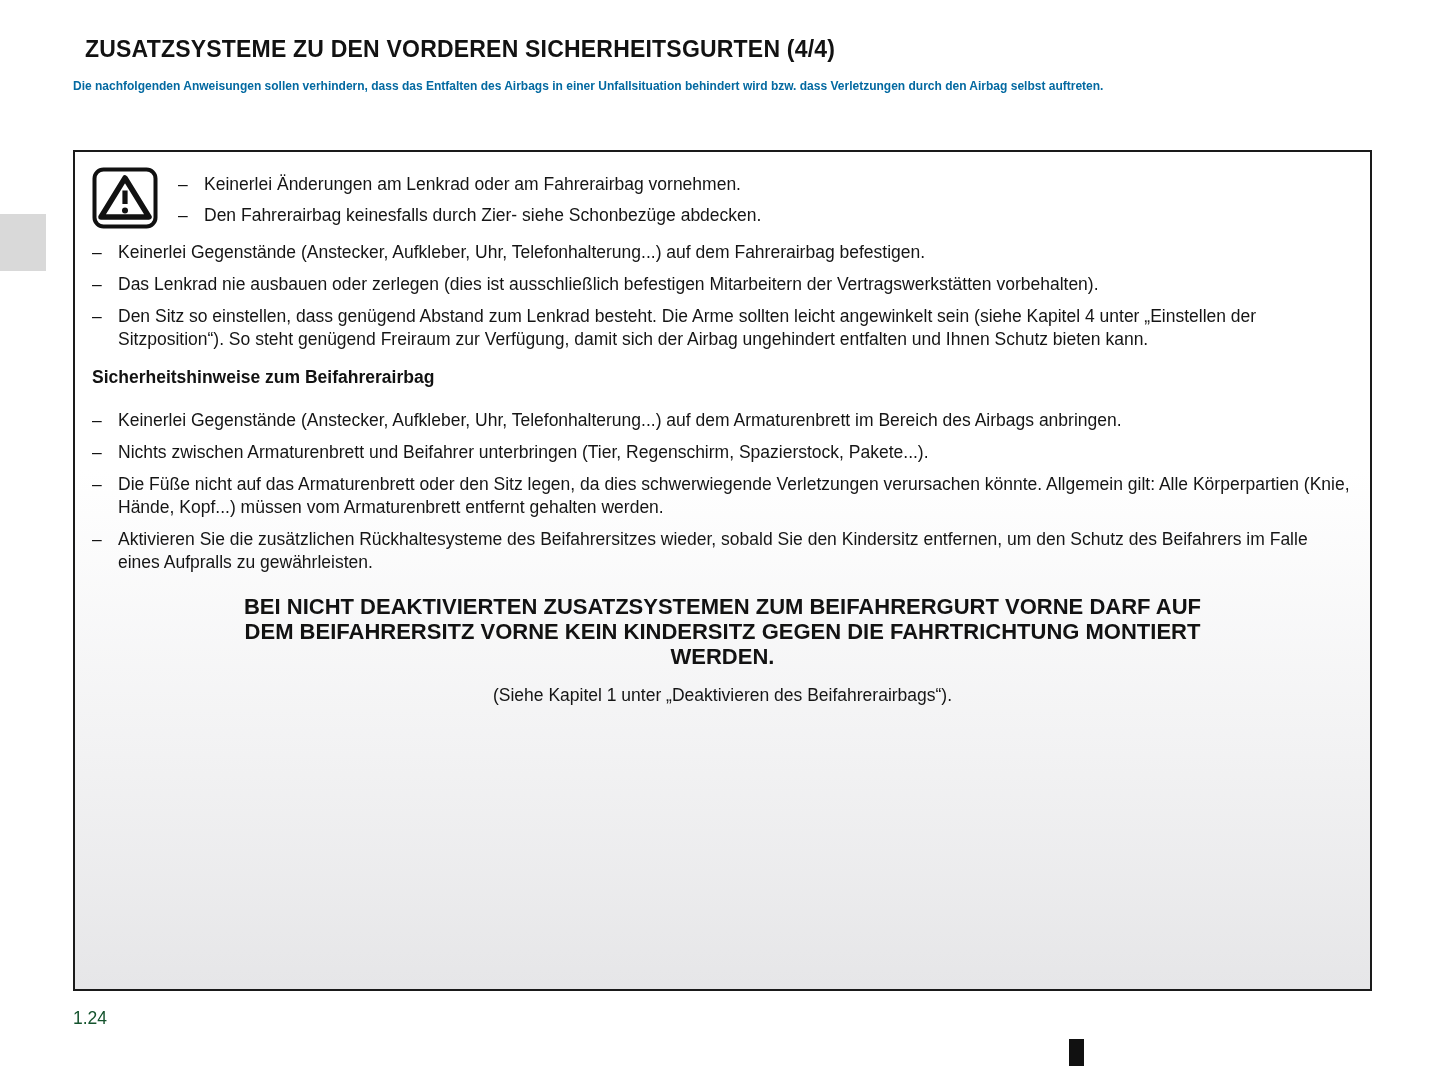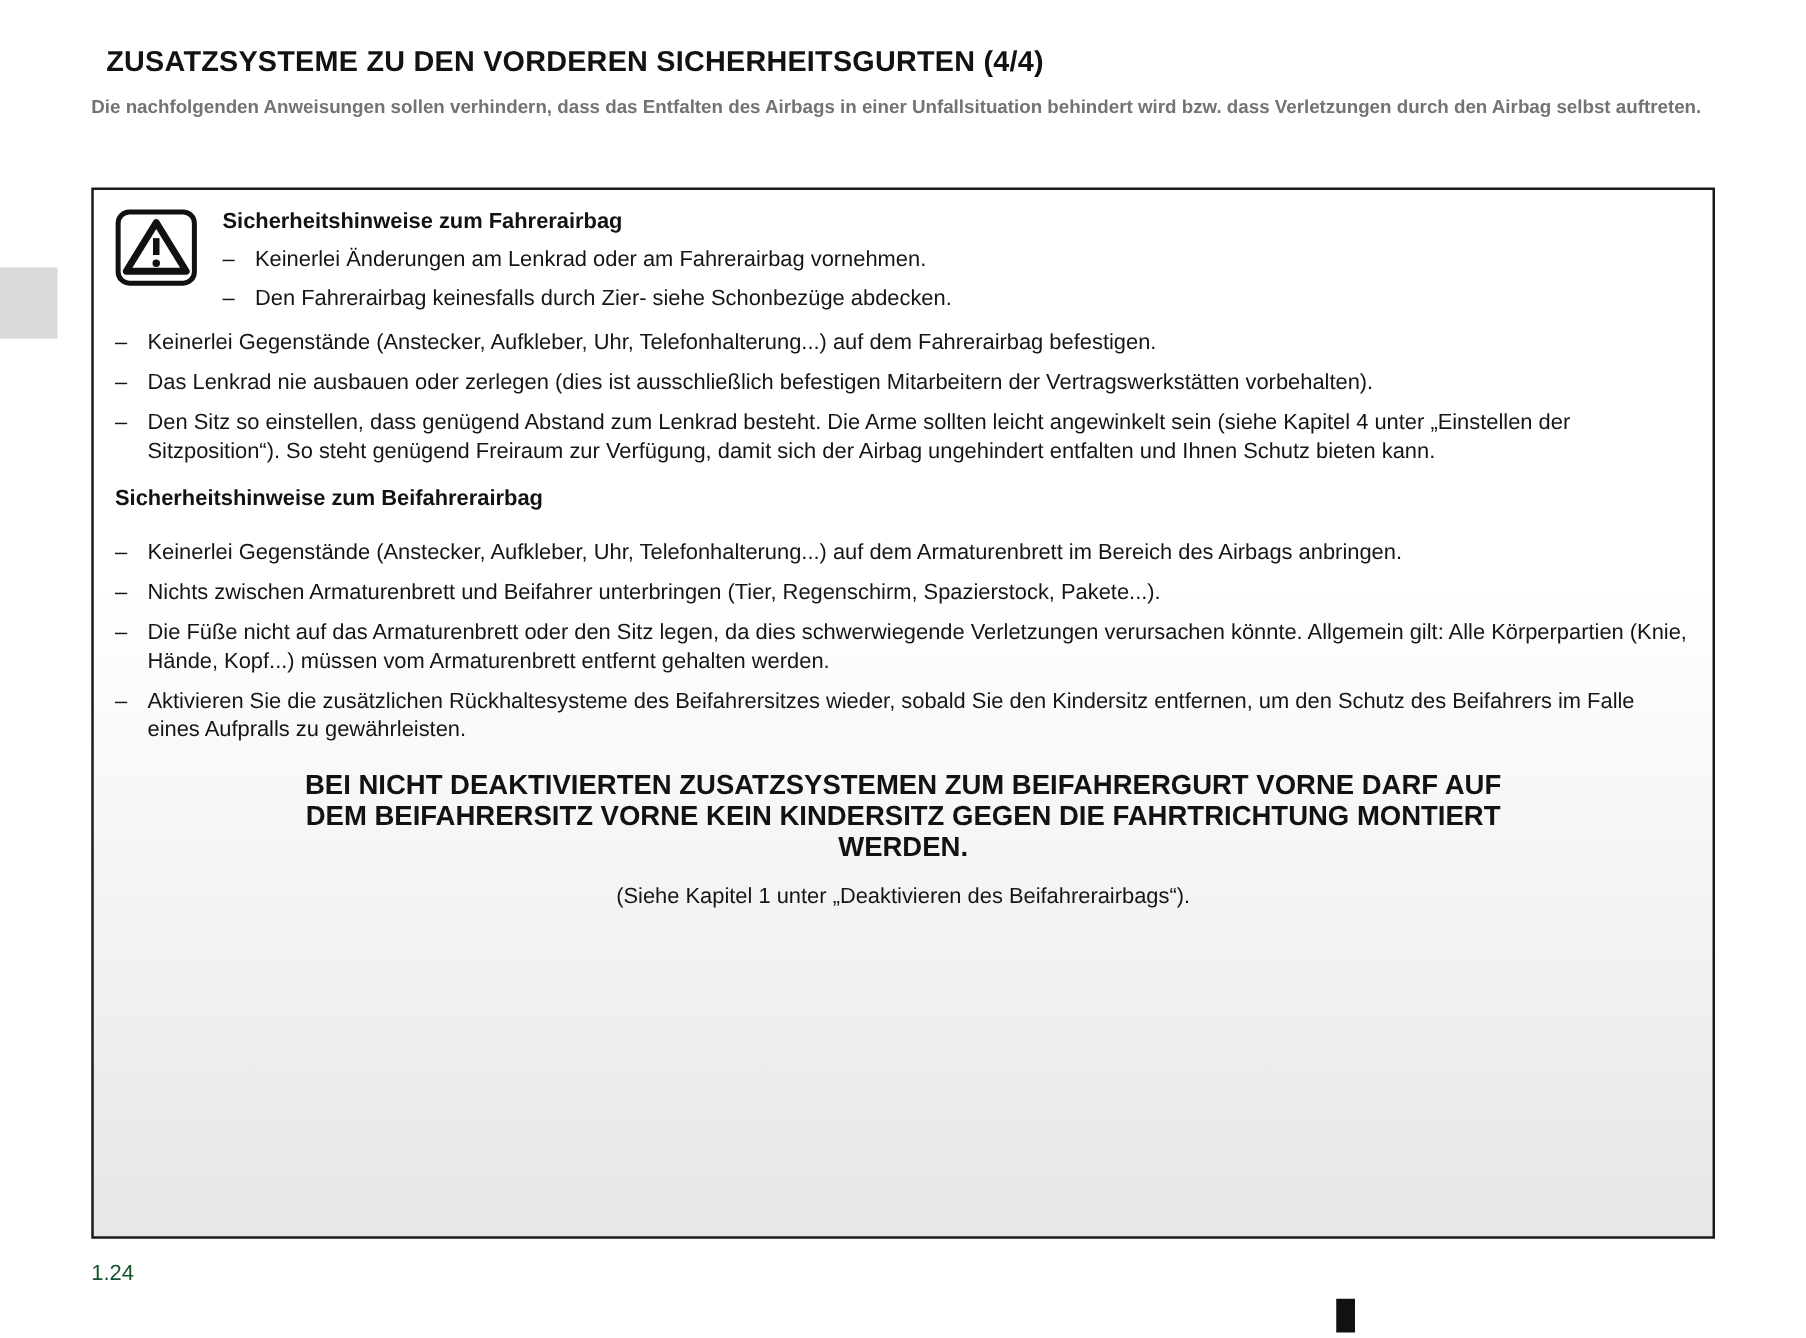--- a/index.html
+++ b/index.html
@@ -25,24 +25,24 @@
     font-weight: bold;
     letter-spacing: 0.2px;
     color: #121212;
   }
   .intro {
     position: absolute;
     left: 73px;
     top: 74px;
     width: 1302px;
     margin: 0;
-    font-size: 15px;
+    font-size: 12px;
     font-weight: bold;
     line-height: 24px;
-    color: #737373;
+    color: #0369a1;
   }
   .side-tab {
     position: absolute;
     left: 0;
     top: 214px;
     width: 46px;
     height: 57px;
     background: #d9d9d9;
   }
   .warning-box {
@@ -140,21 +140,20 @@
     <div class="box-header">
       <div class="warn-icon">
         <svg viewBox="0 0 66 62" width="66" height="62" aria-hidden="true">
           <rect x="2.5" y="2.5" width="61" height="57" rx="9" fill="#ffffff" stroke="#111111" stroke-width="4"></rect>
           <path d="M33 11 L57 50 L9 50 Z" fill="none" stroke="#111111" stroke-width="5.5" stroke-linejoin="round"></path>
           <rect x="30.4" y="23.5" width="5.2" height="13.5" fill="#111111"></rect>
           <circle cx="33" cy="43.5" r="3" fill="#111111"></circle>
         </svg>
       </div>
       <div class="header-text">
-        <div class="section-heading">Sicherheitshinweise zum Fahrerairbag</div>
         <div class="item">
           <span class="dash">–</span>
           <span class="item-text">Keinerlei Änderungen am Lenkrad oder am Fahrerairbag vornehmen.</span>
         </div>
         <div class="item">
           <span class="dash">–</span>
           <span class="item-text">Den Fahrerairbag keinesfalls durch Zier- siehe Schonbezüge abdecken.</span>
         </div>
       </div>
     </div>

